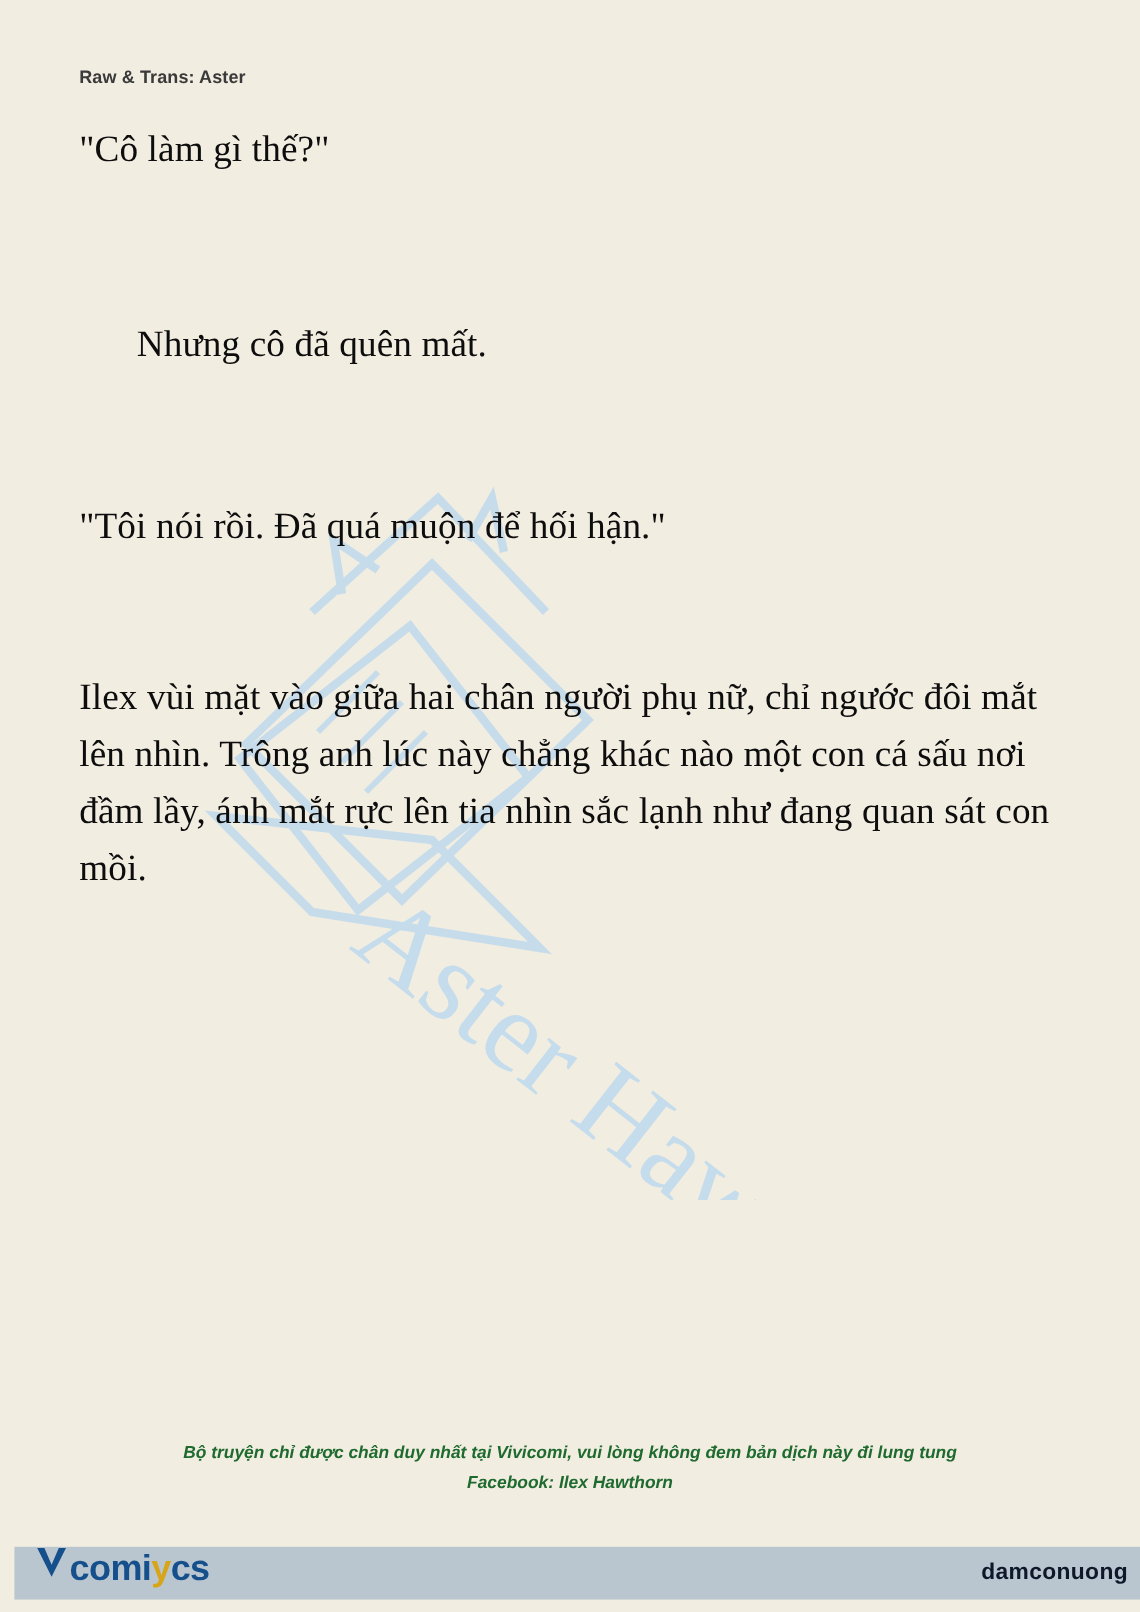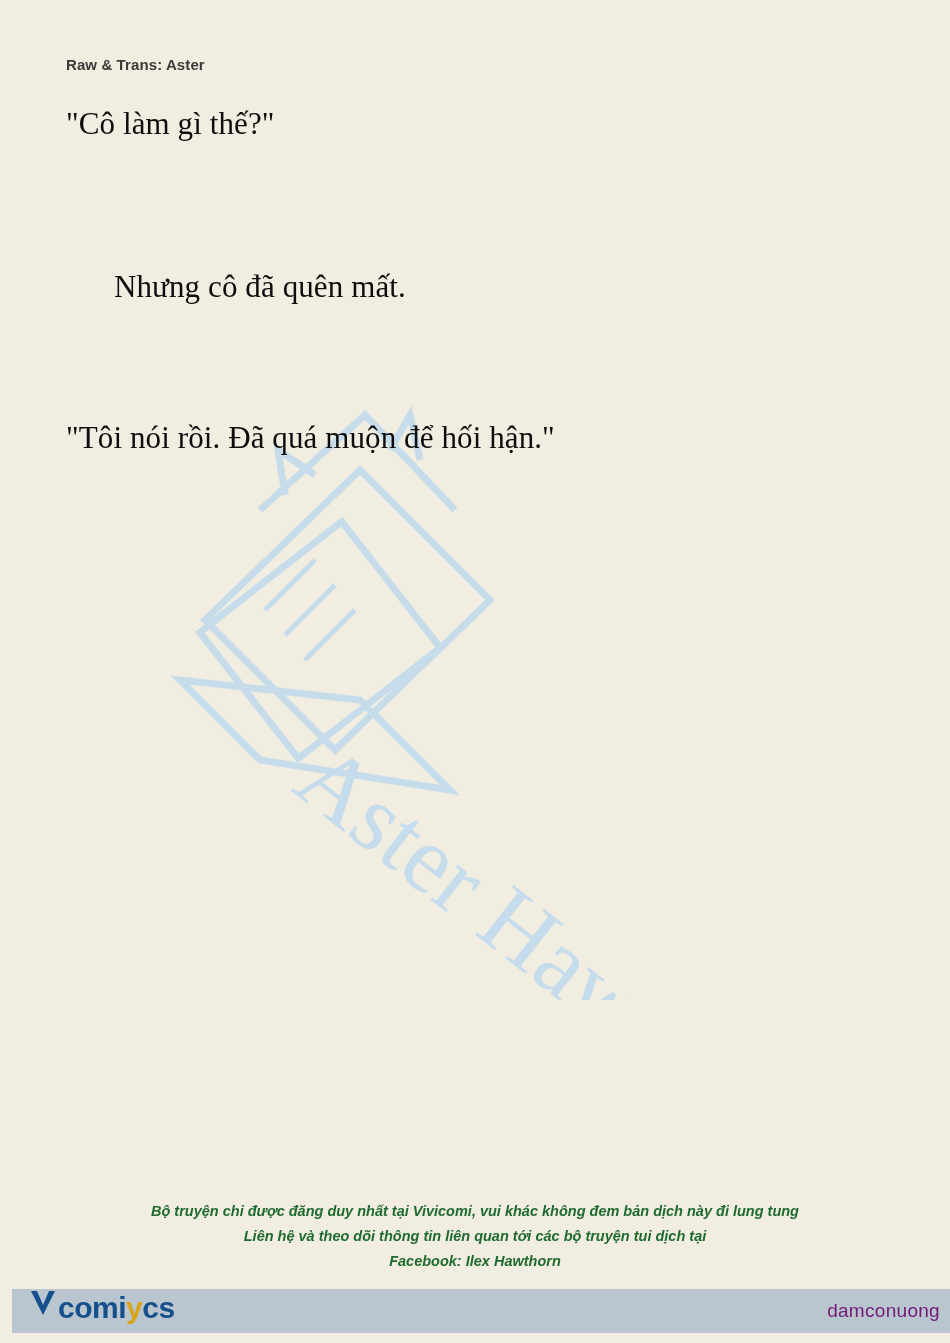--- a/index.html
+++ b/index.html
@@ -110,22 +110,22 @@
   }
   .logo .v-mark svg { display: block; }
   .logo .logo-text { color: #15508c; }
   .logo .logo-text .y { color: #d8a418; }
   .brand-right {
     position: absolute;
     right: 22px;
     bottom: 11px;
     font-family: "Liberation Sans", sans-serif;
     font-size: 19px;
-    font-weight: 400;
-    color: #701a75;
+    font-weight: 700;
+    color: #0f172a;
     letter-spacing: 0.3px;
   }
 </style>
 </head>
 <body>
 
 <div class="page">
 
   <div class="credit">Raw &amp; Trans: Aster</div>
 
@@ -146,25 +146,25 @@
         <path d="M195 340 L245 290" stroke-width="5"></path>
       </g>
       <text x="180" y="470" transform="rotate(38 180 470)" font-family="'Liberation Serif', serif" font-size="96" fill="#c5dcec">Aster Hawthorn</text>
     </svg>
   </div>
 
   <div class="content">
     <p class="para first">"Cô làm gì thế?"</p>
     <p class="para gap-big">Nhưng cô đã quên mất.</p>
     <p class="para gap-mid">"Tôi nói rồi. Đã quá muộn để hối hận."</p>
+    <p class="para">Ilex vùi mặt vào giữa hai chân người phụ nữ, chỉ ngước đôi mắt lên nhìn. Trông anh lúc này chẳng khác nào một con cá sấu nơi đầm lầy, ánh mắt rực lên tia nhìn sắc lạnh như đang quan sát con mồi.</p>
   </div>
 
   <div class="footer-notes">
-    <div>Bộ truyện chỉ được đăng duy nhất tại Vivicomi, vui khác không đem bản dịch này đi lung tung</div>
-    <div>Liên hệ và theo dõi thông tin liên quan tới các bộ truyện tui dịch tại</div>
+    <div>Bộ truyện chỉ được chân duy nhất tại Vivicomi, vui lòng không đem bản dịch này đi lung tung</div>
     <div>Facebook: Ilex Hawthorn</div>
   </div>
 
   <div class="bottom-bar">
     <div class="logo">
       <span class="v-mark">
         <svg viewBox="0 0 26 30" width="26" height="30" xmlns="http://www.w3.org/2000/svg">
           <path d="M1 3 L13 27 L25 3 L19 3 L13 17 L7 3 Z" fill="#15508c"></path>
         </svg>
       </span>

